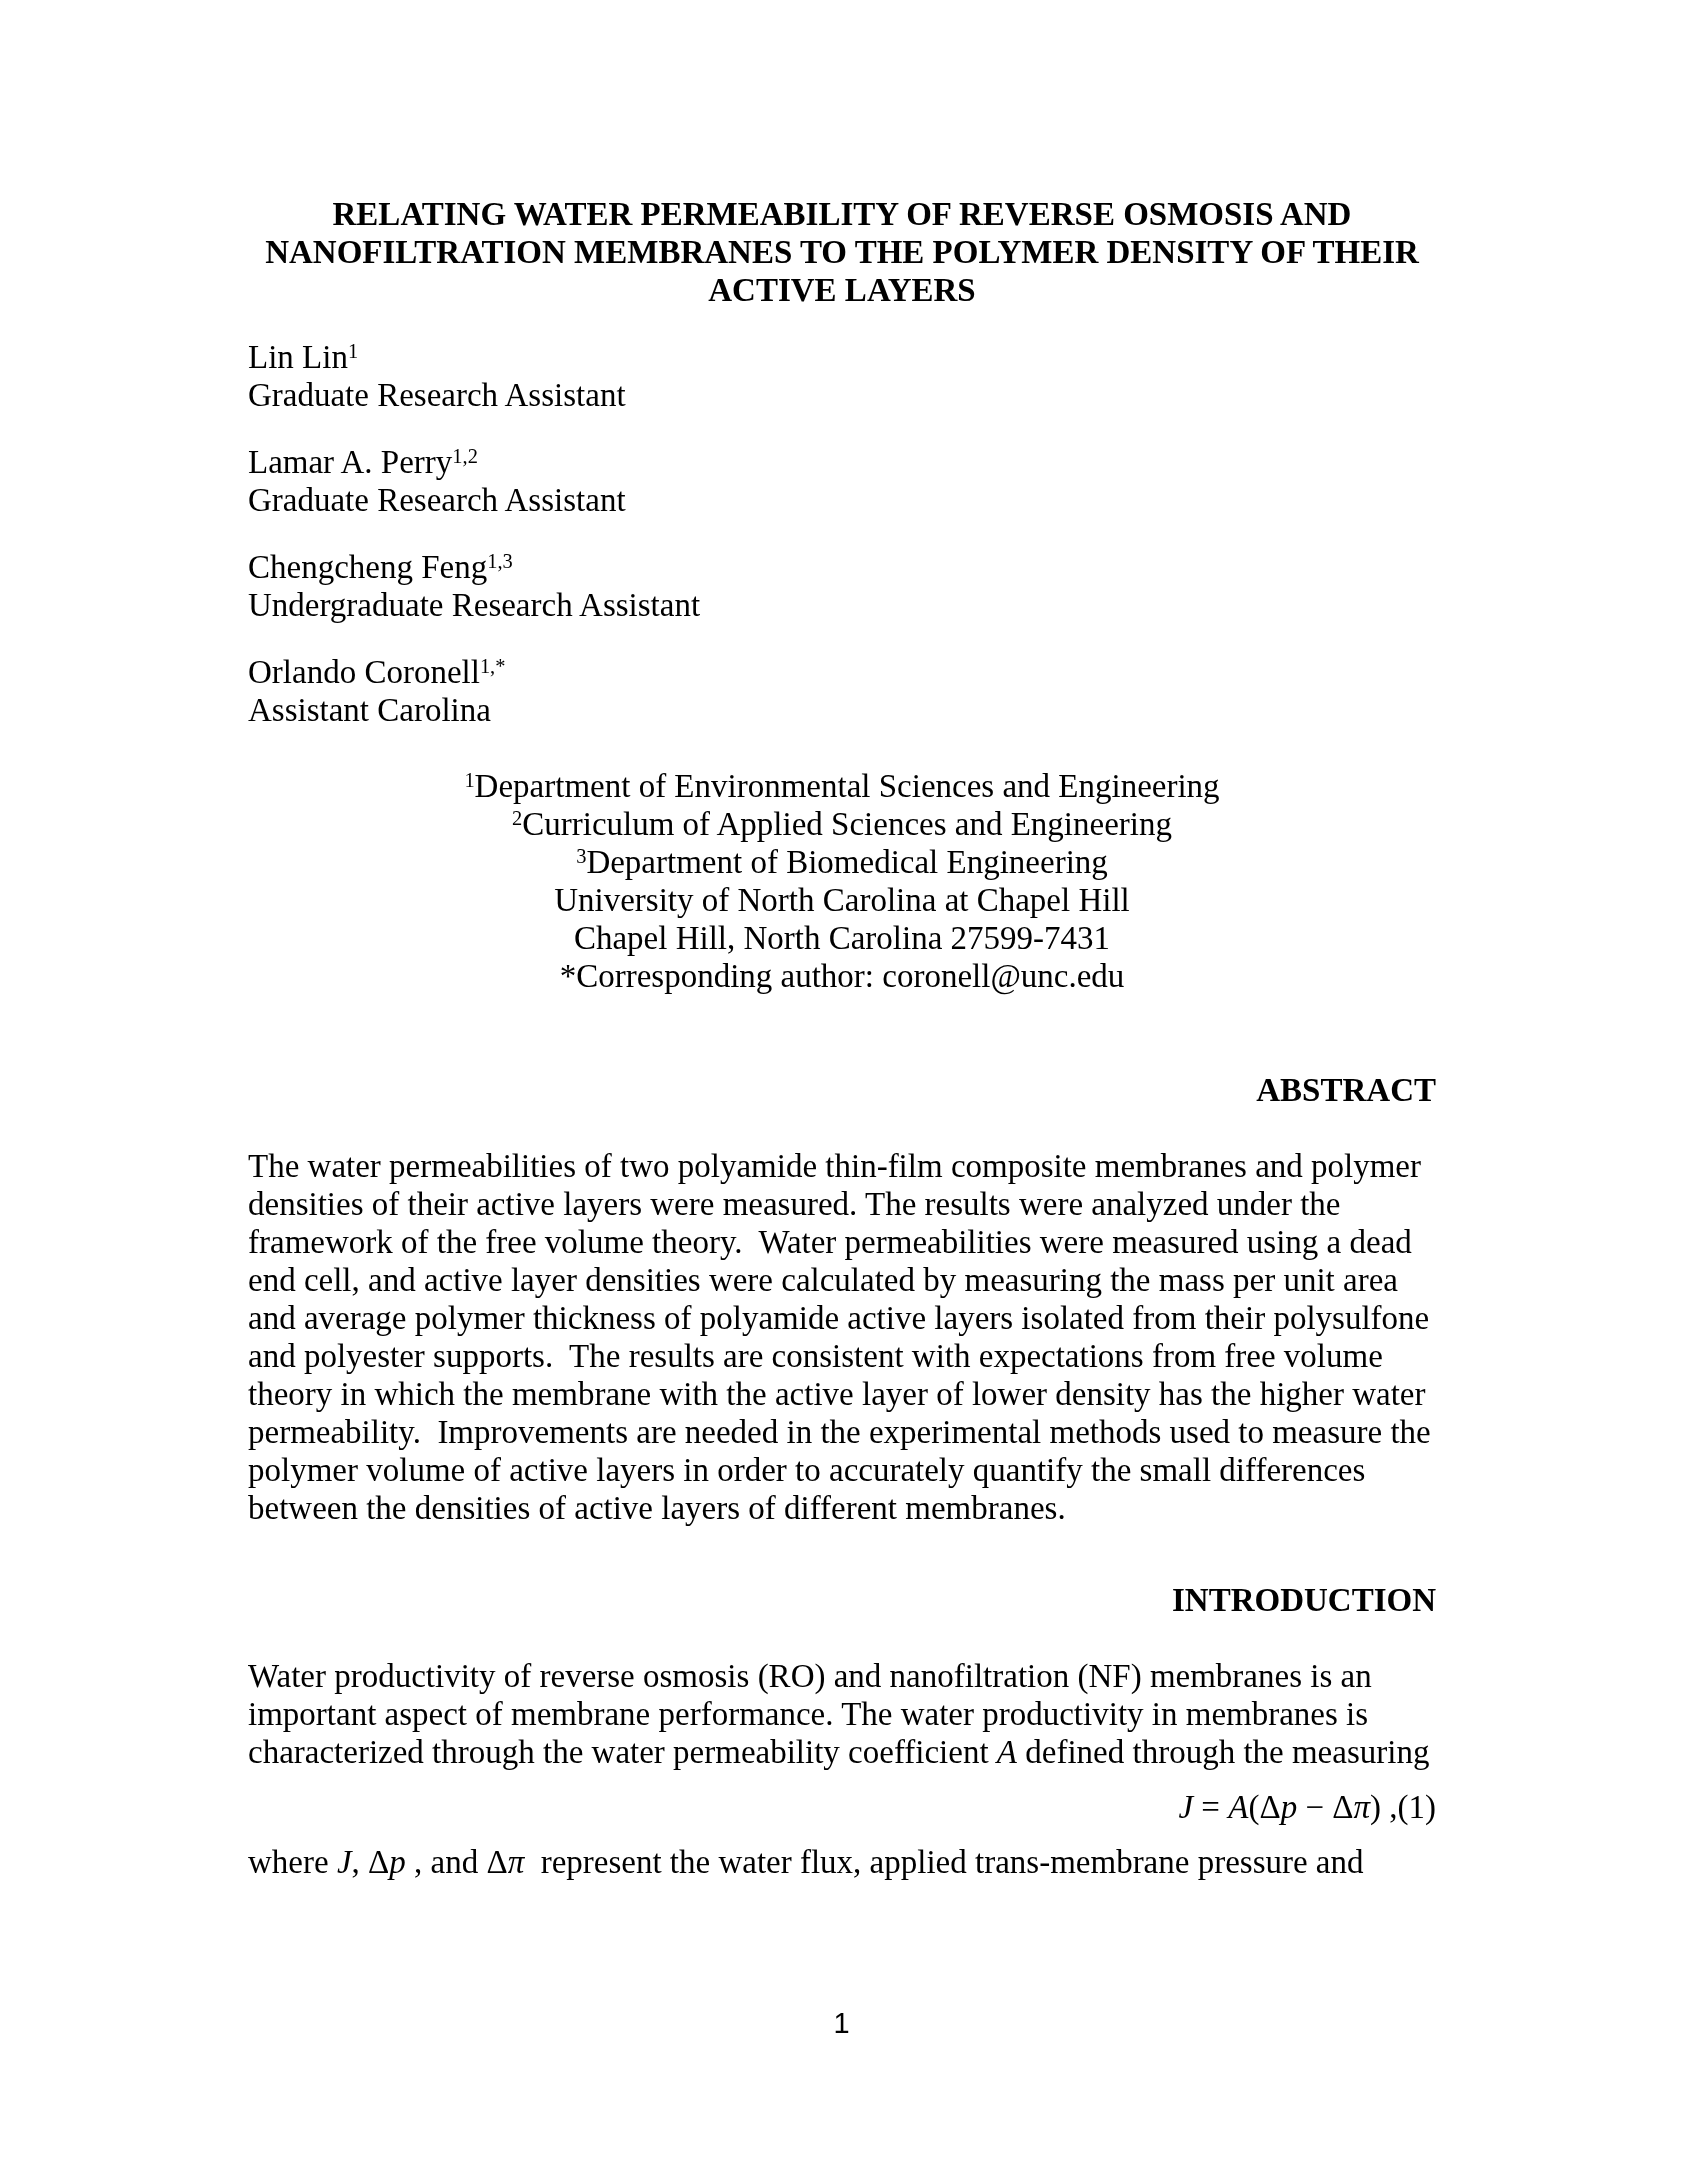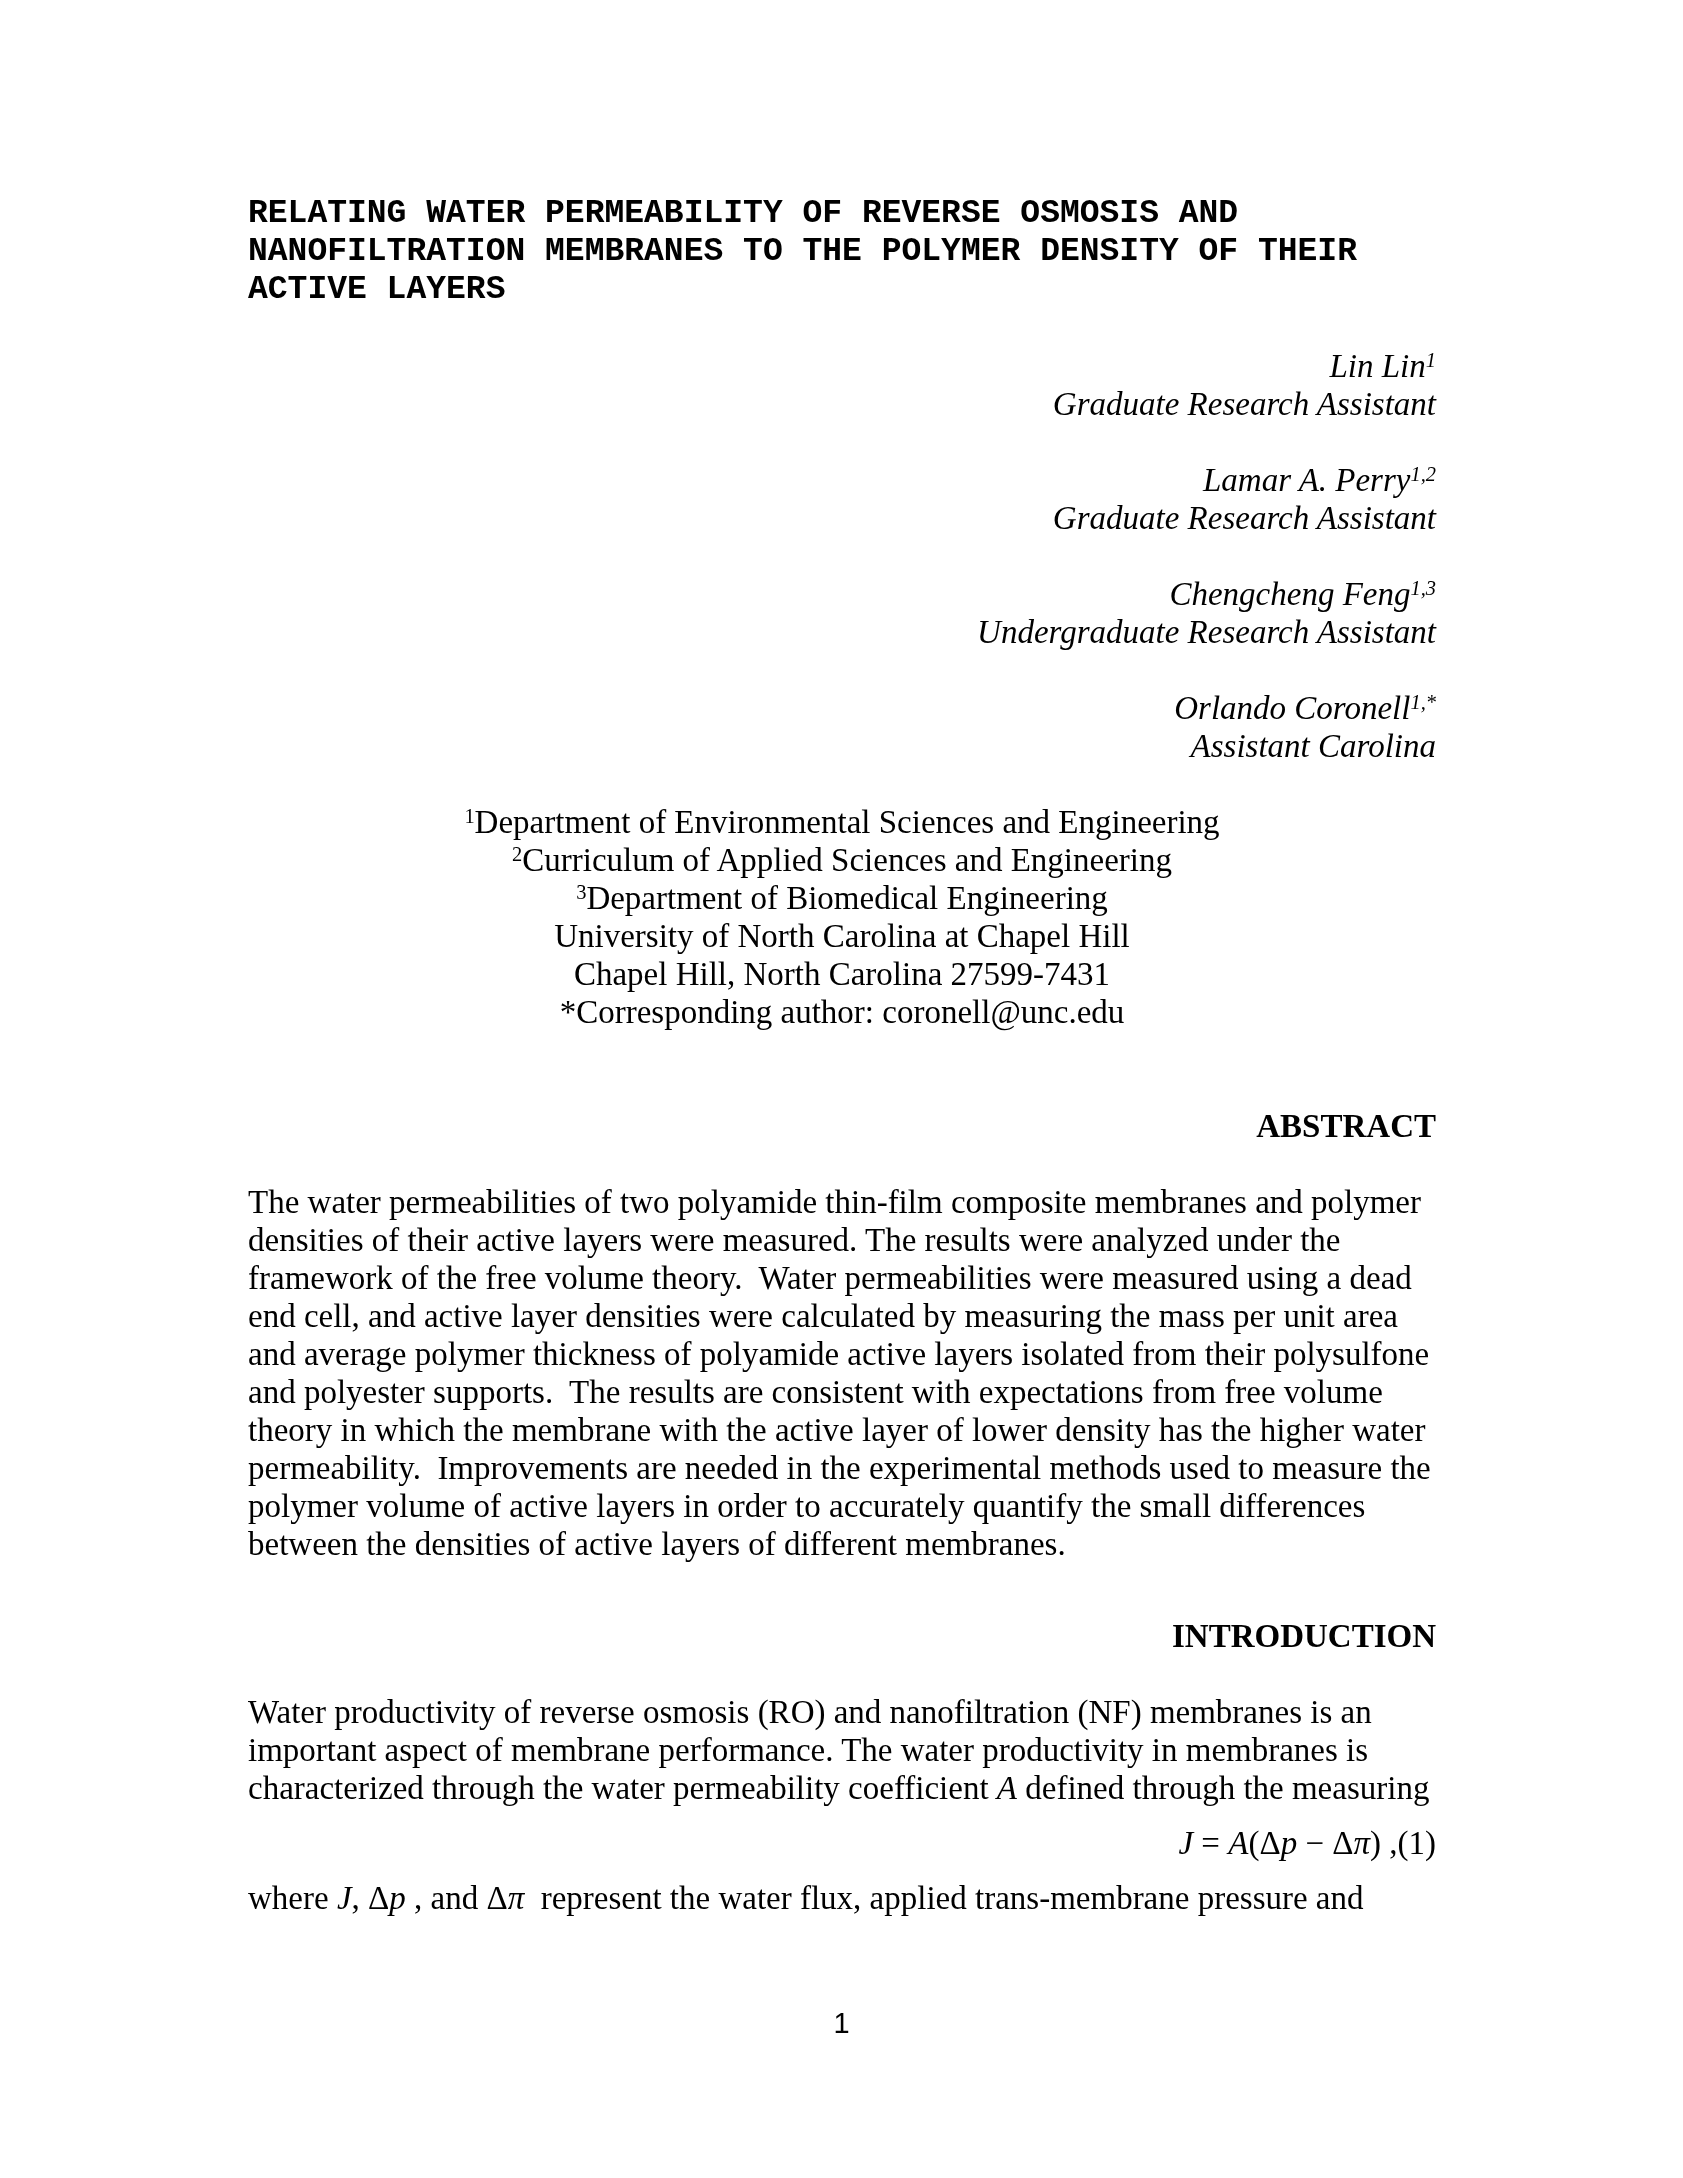--- a/index.html
+++ b/index.html
@@ -27,22 +27,22 @@
   .line {
     white-space: pre;
   }
   .it { font-style: italic; }
   .sup {
     font-size: 0.62em;
     position: relative;
     top: -0.48em;
     line-height: 0;
   }
-  .title-block { text-align: left; font-weight: bold; font-family: Liberation Mono, monospace; }
-  .author-block { text-align: right; margin-top: 38px; font-style: italic; }
+  .title-block { text-align: center; font-weight: bold; }
+  .author-block { text-align: left; margin-top: 29px; }
   .affiliations-block { text-align: center; margin-top: 38px; }
   .section-heading {
     text-align: right;
     font-weight: bold;
     margin-top: 76px;
   }
   .section-heading.single-gap { margin-top: 54px; }
   .body-block { margin-top: 38px; }
   .equation-row {
     display: flex;

